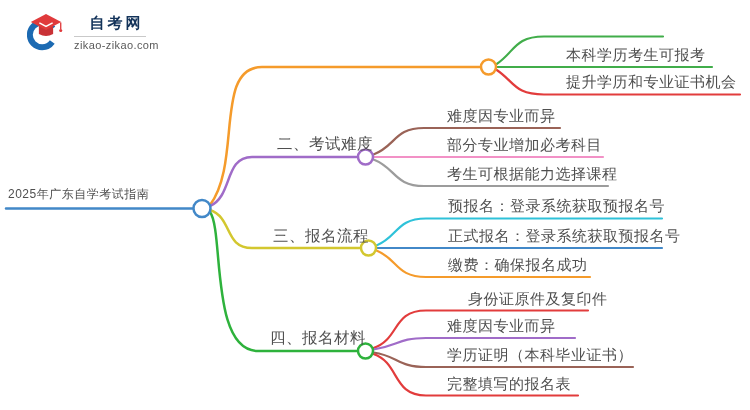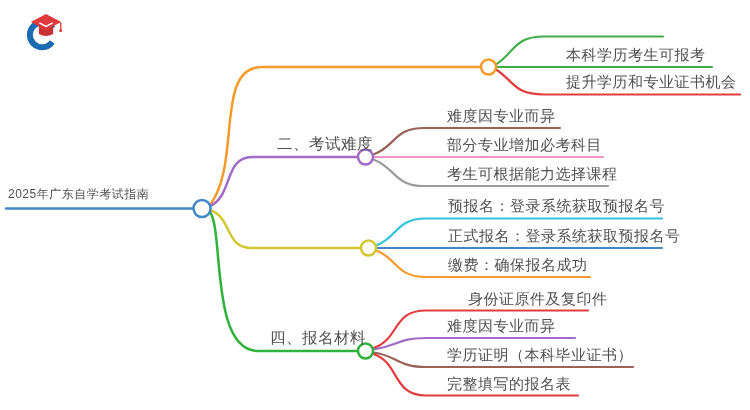--- a/index.html
+++ b/index.html
@@ -60,32 +60,38 @@
 
   <div class="logo">
     <svg width="38" height="40" viewBox="0 0 40 42">
       <circle cx="16" cy="24" r="13" fill="none" stroke="#1c6ab2" stroke-width="6.2" stroke-dasharray="66 15.7" stroke-dashoffset="-8"></circle>
       <line x1="35.5" y1="11" x2="35.5" y2="18" stroke="#e03a3c" stroke-width="1.4"></line>
       <circle cx="35.5" cy="19.5" r="1.6" fill="#e03a3c"></circle>
       <path d="M 12.5 13 L 12.5 23 Q 20 27.5 27.5 23 L 27.5 13 Z" fill="#c93236"></path>
       <polygon points="20,2 36,10.5 20,19 4,10.5" fill="#e03a3c"></polygon>
       <polyline points="13,11.5 20,15.2 27,11.5" fill="none" stroke="#ffffff" stroke-width="1.5"></polyline>
     </svg>
+    <div class="logo-text">
+      <div class="logo-title">自考网</div>
+      <div class="logo-divider"></div>
+      <div class="logo-domain">zikao-zikao.com</div>
+    </div>
   </div>
 
   <div class="label root-label" style="left:8px;top:188px">2025年广东自学考试指南</div>
 
   <div class="label leaf-label" style="left:566px;top:46px">本科学历考生可报考</div>
   <div class="label leaf-label" style="left:566px;top:73px">提升学历和专业证书机会</div>
 
   <div class="label branch-label" style="left:277px;top:135px">二、考试难度</div>
   <div class="label leaf-label" style="left:447px;top:107px">难度因专业而异</div>
   <div class="label leaf-label" style="left:447px;top:136px">部分专业增加必考科目</div>
   <div class="label leaf-label" style="left:447px;top:165px">考生可根据能力选择课程</div>
 
+  <div class="label branch-label" style="left:273px;top:227px">三、报名流程</div>
   <div class="label leaf-label" style="left:448px;top:197px">预报名：登录系统获取预报名号</div>
   <div class="label leaf-label" style="left:448px;top:227px">正式报名：登录系统获取预报名号</div>
   <div class="label leaf-label" style="left:448px;top:256px">缴费：确保报名成功</div>
 
   <div class="label branch-label" style="left:270px;top:329px">四、报名材料</div>
   <div class="label leaf-label" style="left:468px;top:290px">身份证原件及复印件</div>
   <div class="label leaf-label" style="left:447px;top:317px">难度因专业而异</div>
   <div class="label leaf-label" style="left:447px;top:346px">学历证明（本科毕业证书）</div>
   <div class="label leaf-label" style="left:447px;top:375px">完整填写的报名表</div>
 

